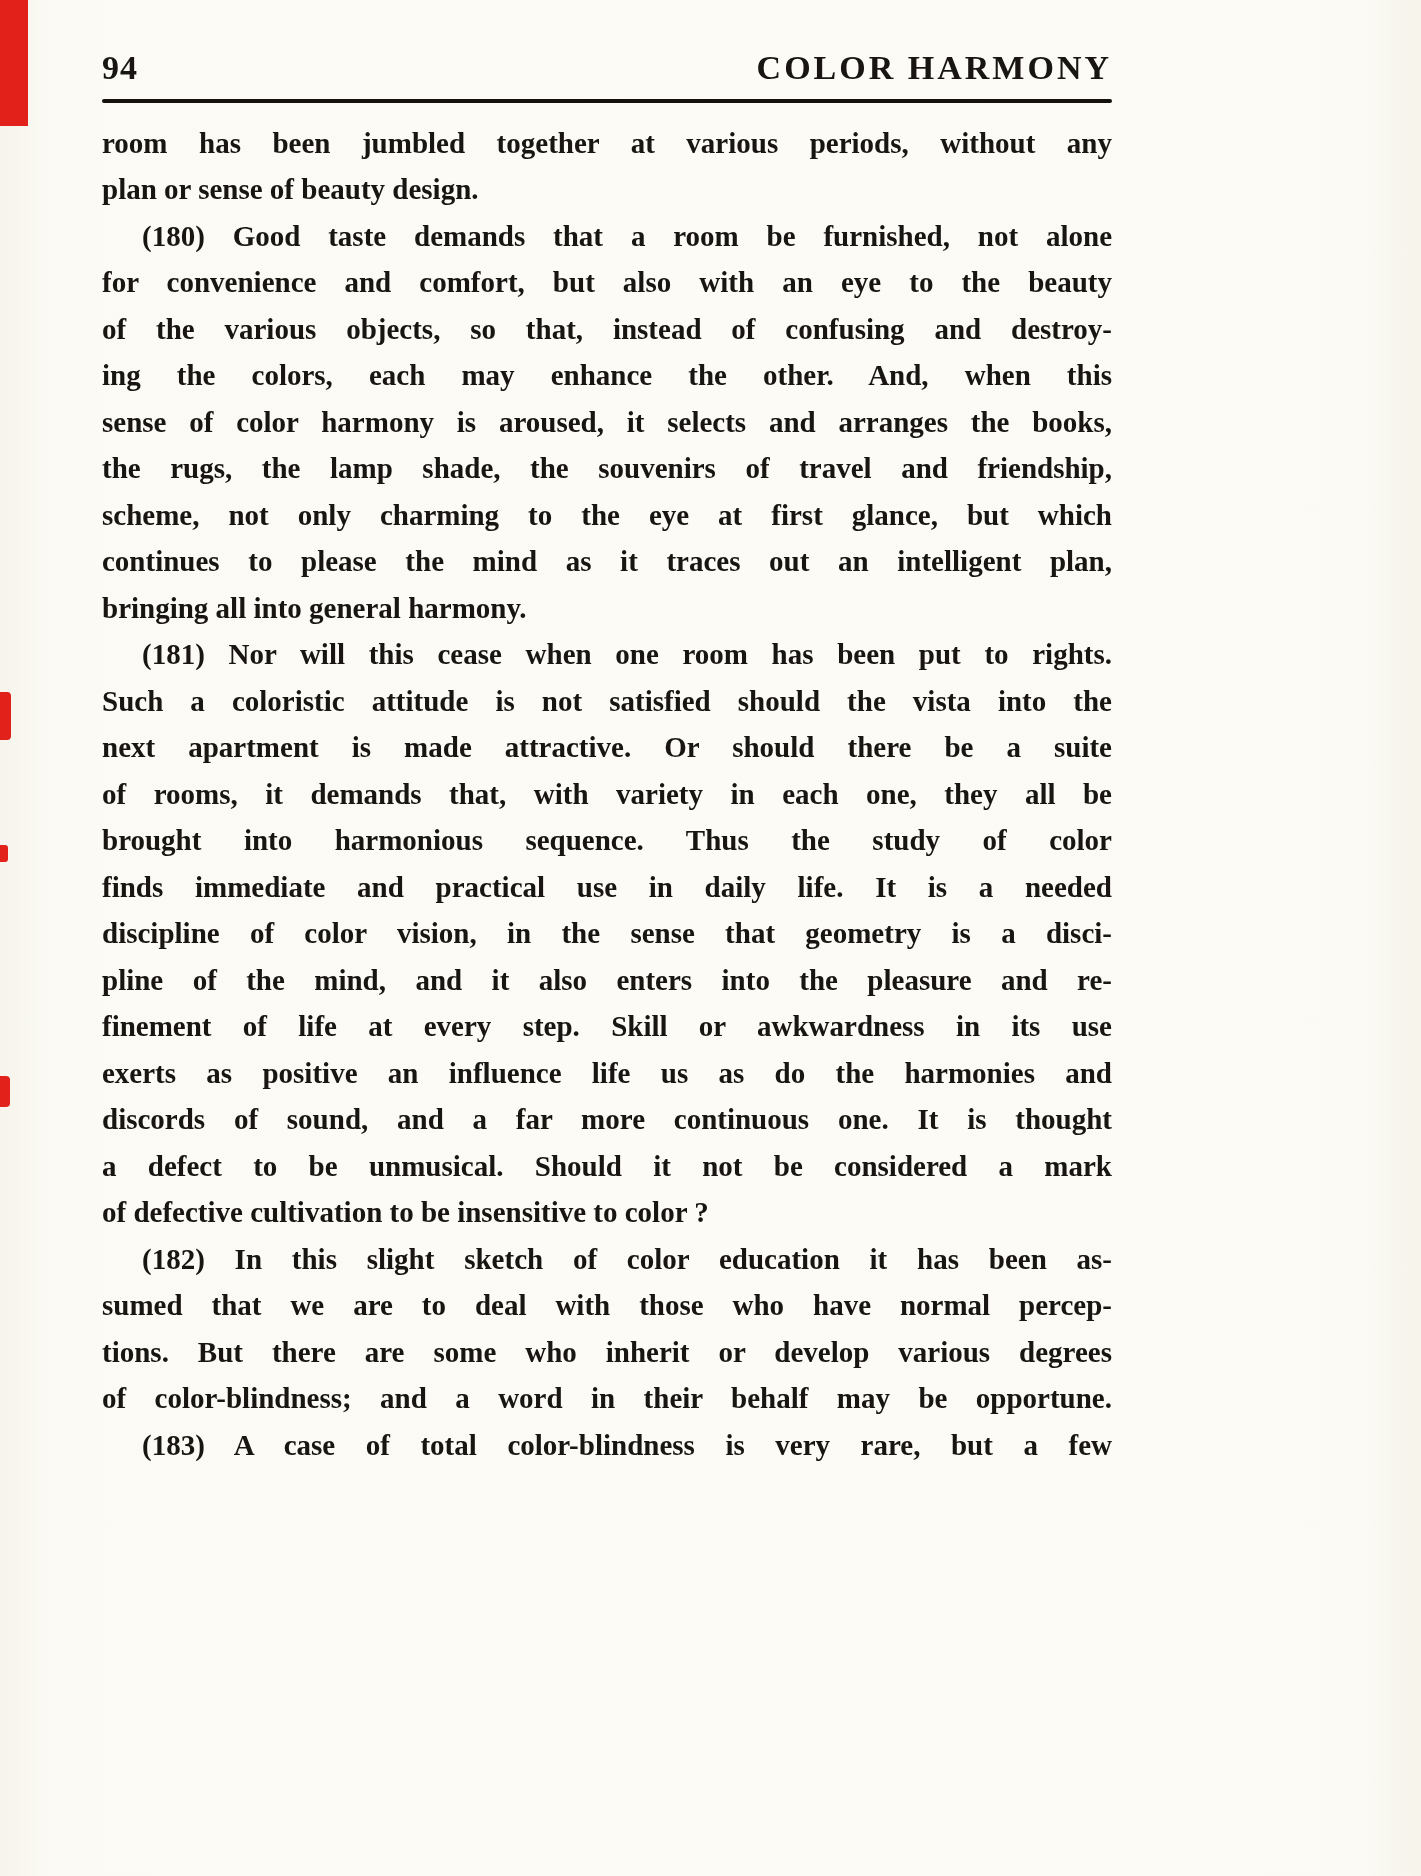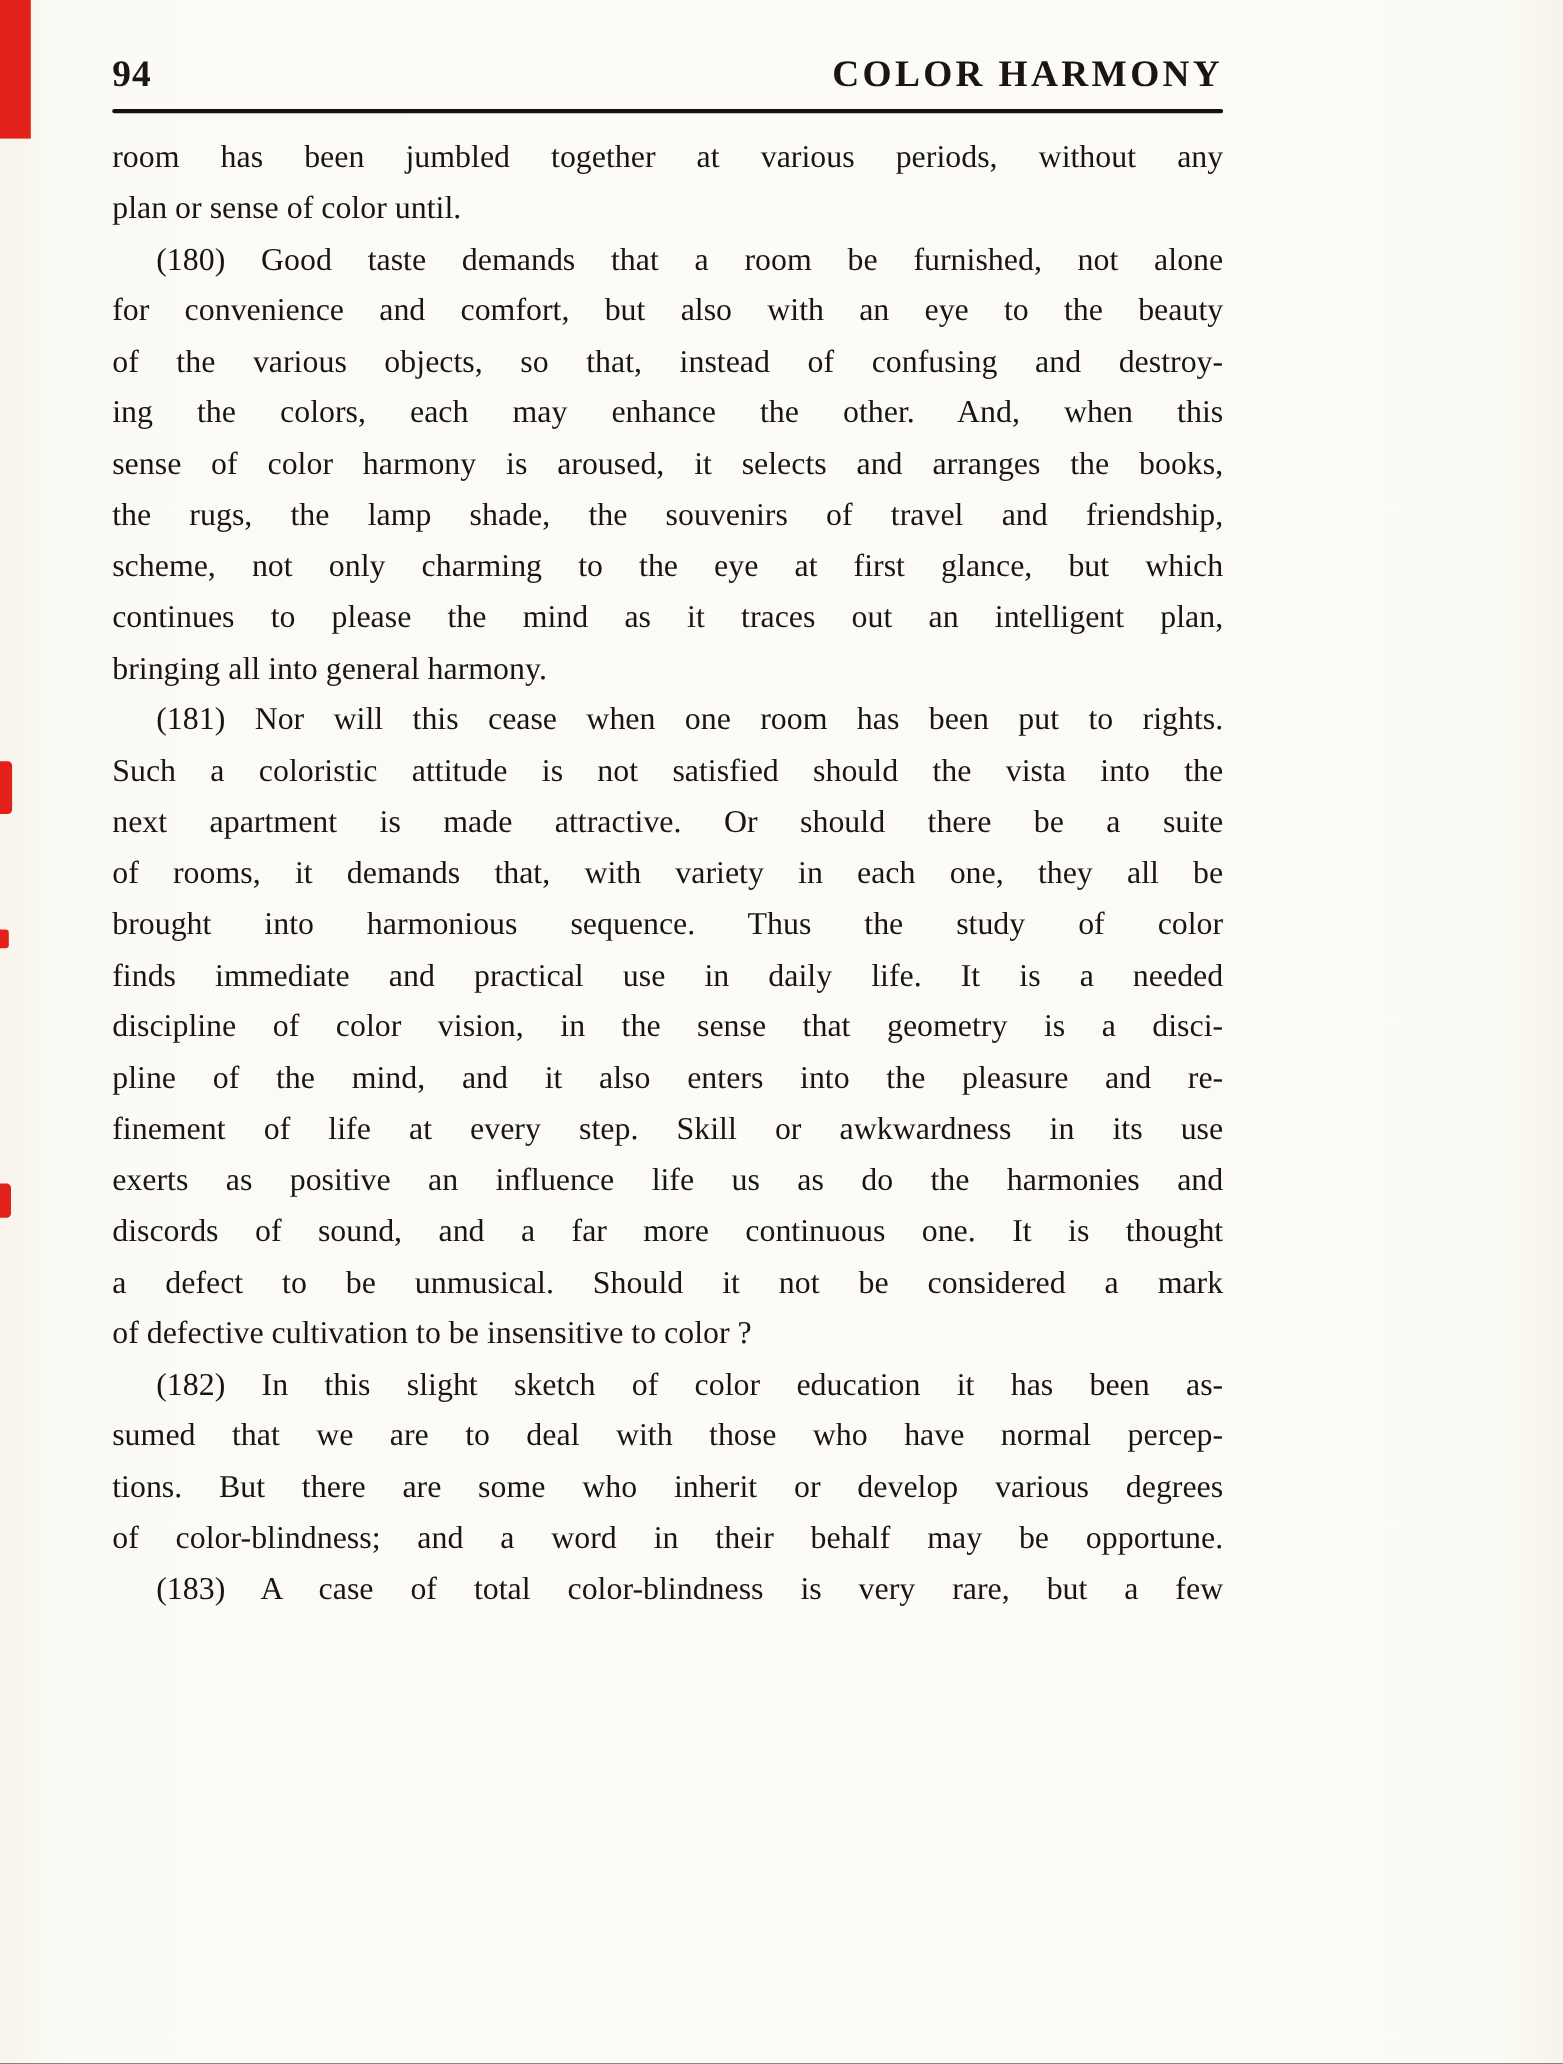--- a/index.html
+++ b/index.html
@@ -46,20 +46,21 @@
   }
   .page-body {
     margin-top: 17px;
     font-size: 29px;
     line-height: 46.5px;
   }
   .line {
     text-align: justify;
     text-align-last: justify;
     white-space: normal;
+    font-weight: bold;
   }
   .line.last {
     text-align-last: left;
   }
   .line.first-indent {
     text-indent: 40px;
   }
   
   .artifact {
     position: absolute;
@@ -80,21 +81,21 @@
   <div class="artifact artifact-4" style="background: rgb(226, 33, 26);"></div>
 
   <div class="content">
     <div class="header">
       <span class="page-number">94</span>
       <span class="page-title">COLOR  HARMONY</span>
     </div>
     <div class="header-rule"></div>
     <div class="page-body">
         <div class="line">room has been jumbled together at various periods, without any</div>
-        <div class="line last">plan or sense of color until.</div>
+        <div class="line last">plan or sense of beauty design.</div>
         <div class="line first-indent">(180) Good taste demands that a room be furnished, not alone</div>
         <div class="line">for convenience and comfort, but also with an eye to the beauty</div>
         <div class="line">of the various objects, so that, instead of confusing and destroy-</div>
         <div class="line">ing the colors, each may enhance the other.  And, when this</div>
         <div class="line">sense of color harmony is aroused, it selects and arranges the books,</div>
         <div class="line">the rugs, the lamp shade, the souvenirs of travel and friendship,</div>
         <div class="line">scheme, not only charming to the eye at first glance, but which</div>
         <div class="line">continues to please the mind as it traces out an intelligent plan,</div>
         <div class="line last">bringing all into general harmony.</div>
         <div class="line first-indent">(181) Nor will this cease when one room has been put to rights.</div>

